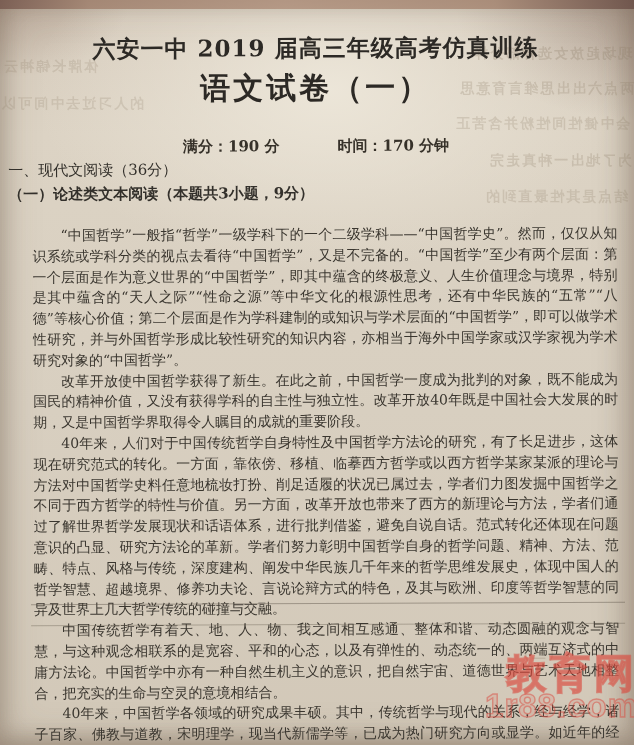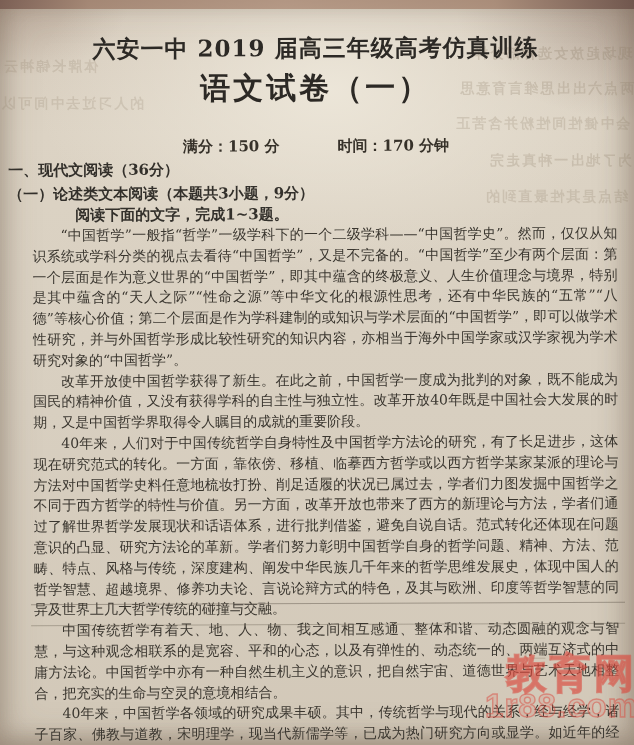--- a/index.html
+++ b/index.html
@@ -34,21 +34,21 @@
   .title2 {
     position: absolute; top: 68px; left: 0; width: 100%;
     text-align: center; font-size: 30px; font-weight: bold; color: #2c2925;
     letter-spacing: 3px;
   }
   .meta {
     position: absolute; top: 137px; left: 0; width: 100%;
     display: flex; justify-content: center; gap: 58px;
     font-size: 15px; font-weight: bold; color: #363129;
   }
-  .sec1 { position: absolute; top: 160px; left: 9px; font-size: 15px; font-weight: bold; }
+  .sec1 { position: absolute; top: 160px; left: 9px; font-size: 15px; font-weight: normal; }
   .sec2 { position: absolute; top: 184px; left: 9px; font-size: 15px; font-weight: bold; }
   .instr { position: absolute; top: 205px; left: 76px; font-size: 15px; font-weight: bold; }
 
   .body-text {
     position: absolute; top: 224px; left: 33px; right: 16px; bottom: 0;
     font-size: 14px; line-height: 20.8px; text-align: justify;
     color: #3a362f; overflow: hidden;
   }
   .body-text p { margin: 0; text-indent: 2em; }
 
@@ -104,27 +104,26 @@
   <span class="bleed b5">会中健性间性粉并含苦正</span>
   <span class="bleed b6">为了地出一种真走完</span>
   <span class="bleed b7">结点是其性最直到的</span>
   <span class="bleed b8">（三）</span>
 
   <div class="content">
     <div class="title1">六安一中 2019 届高三年级高考仿真训练</div>
     <div class="title2">语文试卷（一）</div>
 
     <div class="meta">
-      <span>满分：150 分</span>
+      <span>满分：190 分</span>
       <span>时间：170 分钟</span>
     </div>
 
     <div class="sec1">一、现代文阅读（36分）</div>
     <div class="sec2">（一）论述类文本阅读（本题共3小题，9分）</div>
-    <div class="instr">阅读下面的文字，完成1~3题。</div>
 
     <div class="body-text">
       <p>“中国哲学”一般指“哲学”一级学科下的一个二级学科——“中国哲学史”。然而，仅仅从知识系统或学科分类的视点去看待“中国哲学”，又是不完备的。“中国哲学”至少有两个层面：第一个层面是作为意义世界的“中国哲学”，即其中蕴含的终极意义、人生价值理念与境界，特别是其中蕴含的“天人之际”“性命之源”等中华文化的根源性思考，还有中华民族的“五常”“八德”等核心价值；第二个层面是作为学科建制的或知识与学术层面的“中国哲学”，即可以做学术性研究，并与外国哲学形成比较性研究的知识内容，亦相当于海外中国学家或汉学家视为学术研究对象的“中国哲学”。</p>
       <p>改革开放使中国哲学获得了新生。在此之前，中国哲学一度成为批判的对象，既不能成为国民的精神价值，又没有获得学科的自主性与独立性。改革开放40年既是中国社会大发展的时期，又是中国哲学界取得令人瞩目的成就的重要阶段。</p>
       <p>40年来，人们对于中国传统哲学自身特性及中国哲学方法论的研究，有了长足进步，这体现在研究范式的转化。一方面，靠依傍、移植、临摹西方哲学或以西方哲学某家某派的理论与方法对中国哲学史料任意地梳妆打扮、削足适履的状况已属过去，学者们力图发掘中国哲学之不同于西方哲学的特性与价值。另一方面，改革开放也带来了西方的新理论与方法，学者们通过了解世界哲学发展现状和话语体系，进行批判借鉴，避免自说自话。范式转化还体现在问题意识的凸显、研究方法论的革新。学者们努力彰明中国哲学自身的哲学问题、精神、方法、范畴、特点、风格与传统，深度建构、阐发中华民族几千年来的哲学思维发展史，体现中国人的哲学智慧、超越境界、修养功夫论、言说论辩方式的特色，及其与欧洲、印度等哲学智慧的同异及世界上几大哲学传统的碰撞与交融。</p>
       <p>中国传统哲学有着天、地、人、物、我之间相互感通、整体和谐、动态圆融的观念与智慧，与这种观念相联系的是宽容、平和的心态，以及有弹性的、动态统一的、两端互济式的中庸方法论。中国哲学中亦有一种自然生机主义的意识，把自然宇宙、道德世界与艺术天地相整合，把充实的生命与空灵的意境相结合。</p>
       <p>40年来，中国哲学各领域的研究成果丰硕。其中，传统哲学与现代的关系，经与经学，诸子百家、佛教与道教，宋明理学，现当代新儒学等，已成为热门研究方向或显学。如近年的经学</p>
     </div>
 
     <div class="pen-underline ul1"></div>

